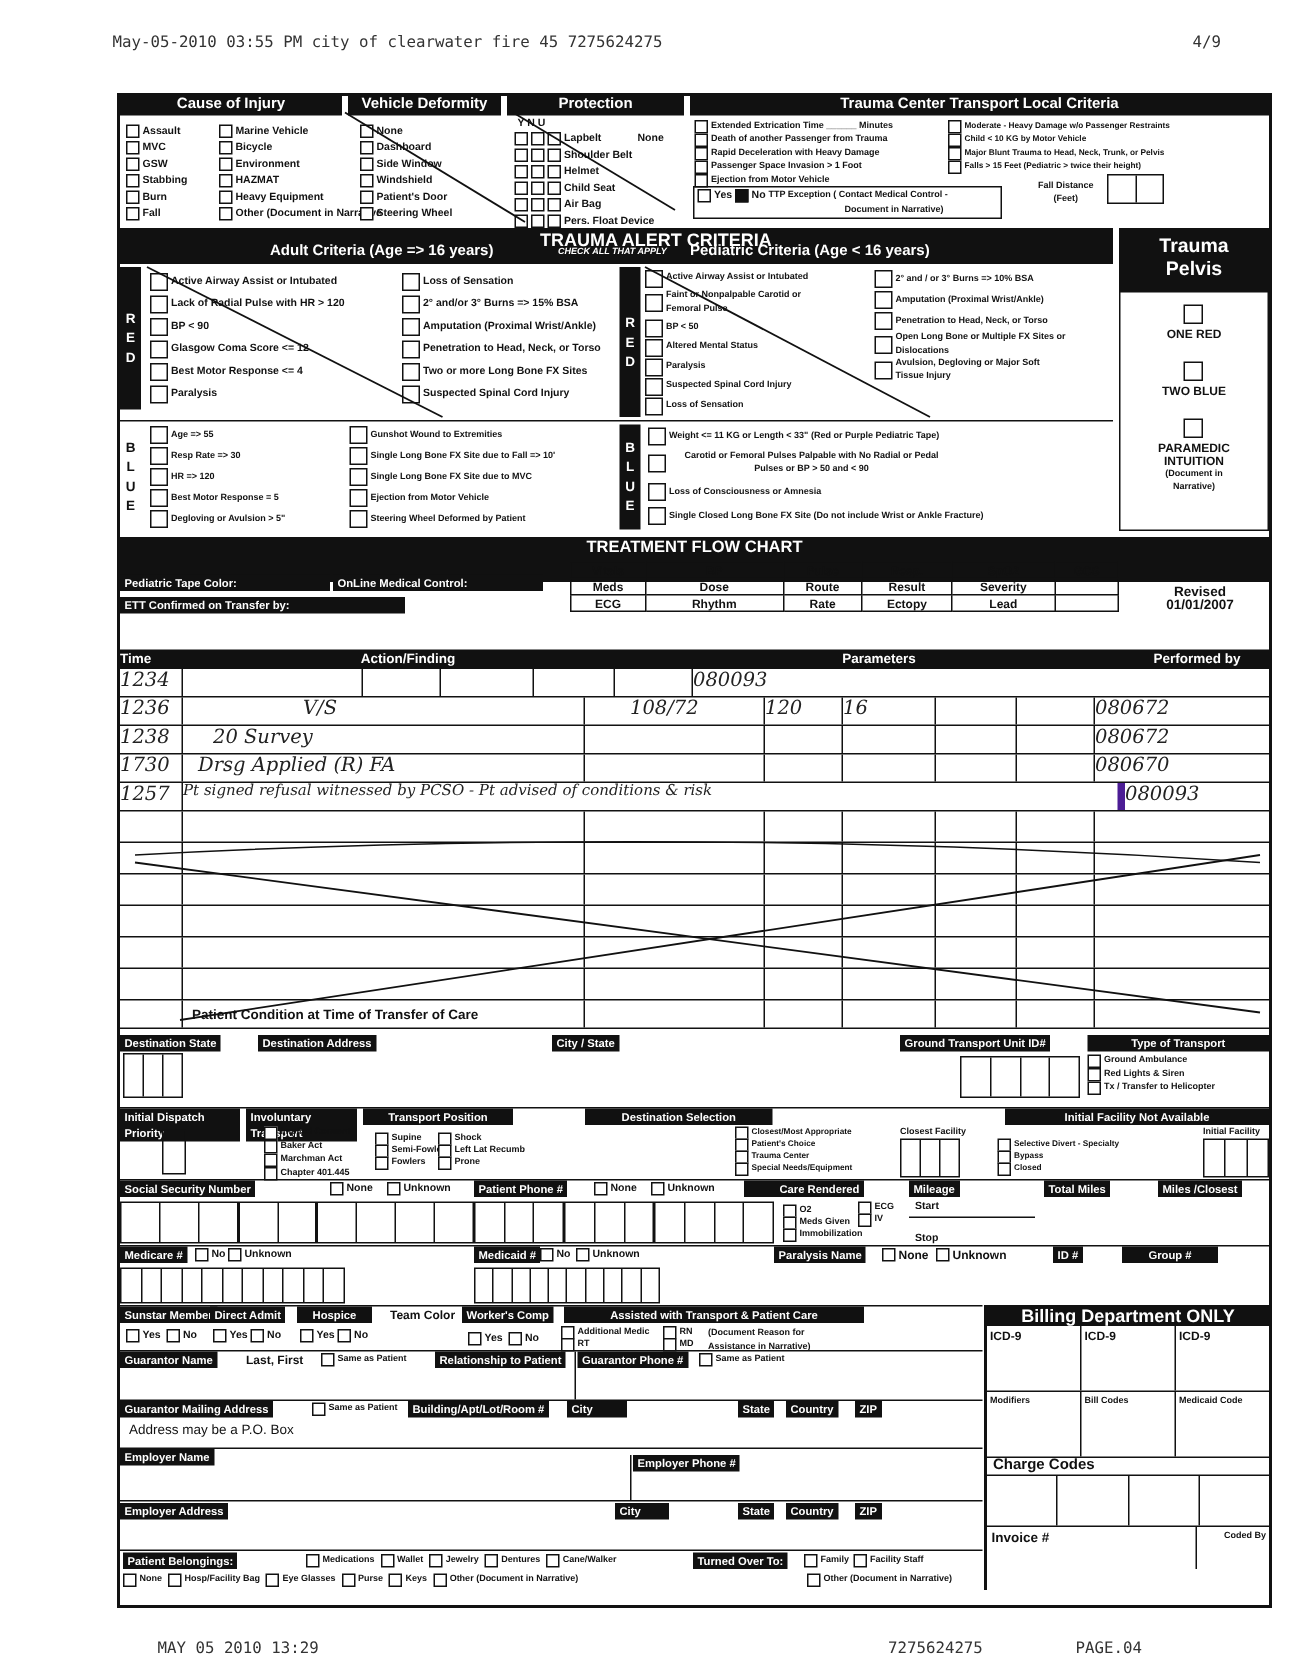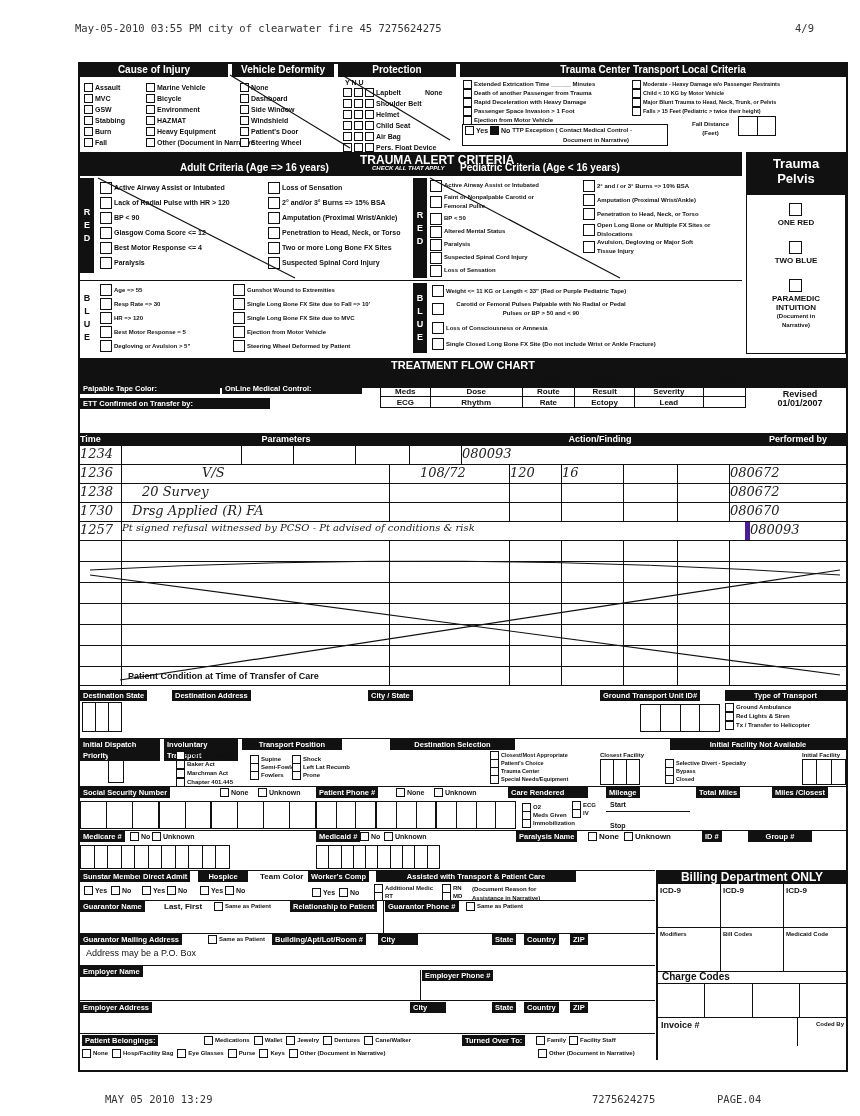--- a/index.html
+++ b/index.html
@@ -416,21 +416,21 @@
   <span class="cb" style="width:13px;height:13px;margin-top:14px"></span>
   <div class="lbl" style="font-size:8px;margin-top:2px">TWO BLUE</div>
   <span class="cb" style="width:13px;height:13px;margin-top:14px"></span>
   <div class="lbl" style="font-size:8px;margin-top:2px">PARAMEDIC</div>
   <div class="lbl" style="font-size:8px">INTUITION</div>
   <div class="lbl" style="font-size:6px;white-space:normal;padding:0 18px">(Document in Narrative)</div>
 </div>
 
 <div class="abs blk hd" style="left:80px;top:358px;width:766px;height:30px;font-size:11px;line-height:14px">TREATMENT FLOW CHART</div>
 <div class="abs" style="left:80px;top:383px;width:298px">
-  <div class="bh" style="width:140px;margin-bottom:4px">Palpable Tape Color:</div>
+  <div class="bh" style="width:140px;margin-bottom:4px">Pediatric Tape Color:</div>
   <div class="bh" style="width:140px;margin-bottom:4px">OnLine Medical Control:</div>
   <div class="bh" style="width:190px">ETT Confirmed on Transfer by:</div>
 </div>
 <table class="abs" style="left:380px;top:374px;width:366px">
   <tbody>
       <tr>
         <td>Vitals</td>
         <td style="width:92px">BP</td>
         <td>Pulse</td>
         <td>Resp.</td>
@@ -455,22 +455,22 @@
       </tr>
 </tbody>
   </table>
 <div class="abs lbl" style="left:760px;top:390px;font-size:9px;text-align:center;width:80px">
     <div>Revised</div>
     <div>01/01/2007</div>
   </div>
 
 <div class="abs blk" style="left:80px;top:433px;width:766px;height:13px;display:flex;font-size:9px;line-height:13px">
   <div style="width:42px;text-align:left">Time</div>
+  <div style="width:300px;text-align:center">Action/Finding</div>
   <div style="width:328px;text-align:center">Parameters</div>
-  <div style="width:300px;text-align:center">Action/Finding</div>
   <div style="width:96px;text-align:center">Performed by</div>
 </div>
 
 <div class="abs" style="left:80px;top:446px;width:766px">
   <div style="display:flex;height:19px;border-bottom:1px solid #111">
     <div class="cell hand" style="width:42px">1234</div>
     <div class="cell hand" style="width:120px"></div>
       <div class="cell hand" style="width:52px"></div>
       <div class="cell hand" style="width:62px"></div>
       <div class="cell" style="width:54px"></div>
@@ -763,21 +763,21 @@
       <div style="flex:1;border-right:1px solid #111"></div>
       <div style="flex:1;border-right:2px solid #111"></div>
       <div style="flex:1;border-right:1px solid #111"></div>
       <div style="flex:1;border-right:1px solid #111"></div>
       <div style="flex:1;border-right:2px solid #111"></div>
       <div style="flex:1;border-right:1px solid #111"></div>
       <div style="flex:1;border-right:1px solid #111"></div>
       <div style="flex:1;border-right:1px solid #111"></div>
       <div style="flex:1"></div>
     </div>
-  <span class="bh" style="position:absolute;left:428px;top:0;width:80px;text-align:left">Care Rendered</span>
+  <span class="bh" style="position:absolute;left:416px;top:0;width:80px;text-align:right">Care Rendered</span>
   <div style="position:absolute;left:442px;top:16px">
     <div class="row" style="height:8px">
         <span class="cb"></span>
         <span class="lbl" style="font-size:6px">O2</span>
       </div>
     <div class="row" style="height:8px">
         <span class="cb"></span>
         <span class="lbl" style="font-size:6px">Meds Given</span>
       </div>
     <div class="row" style="height:8px">

